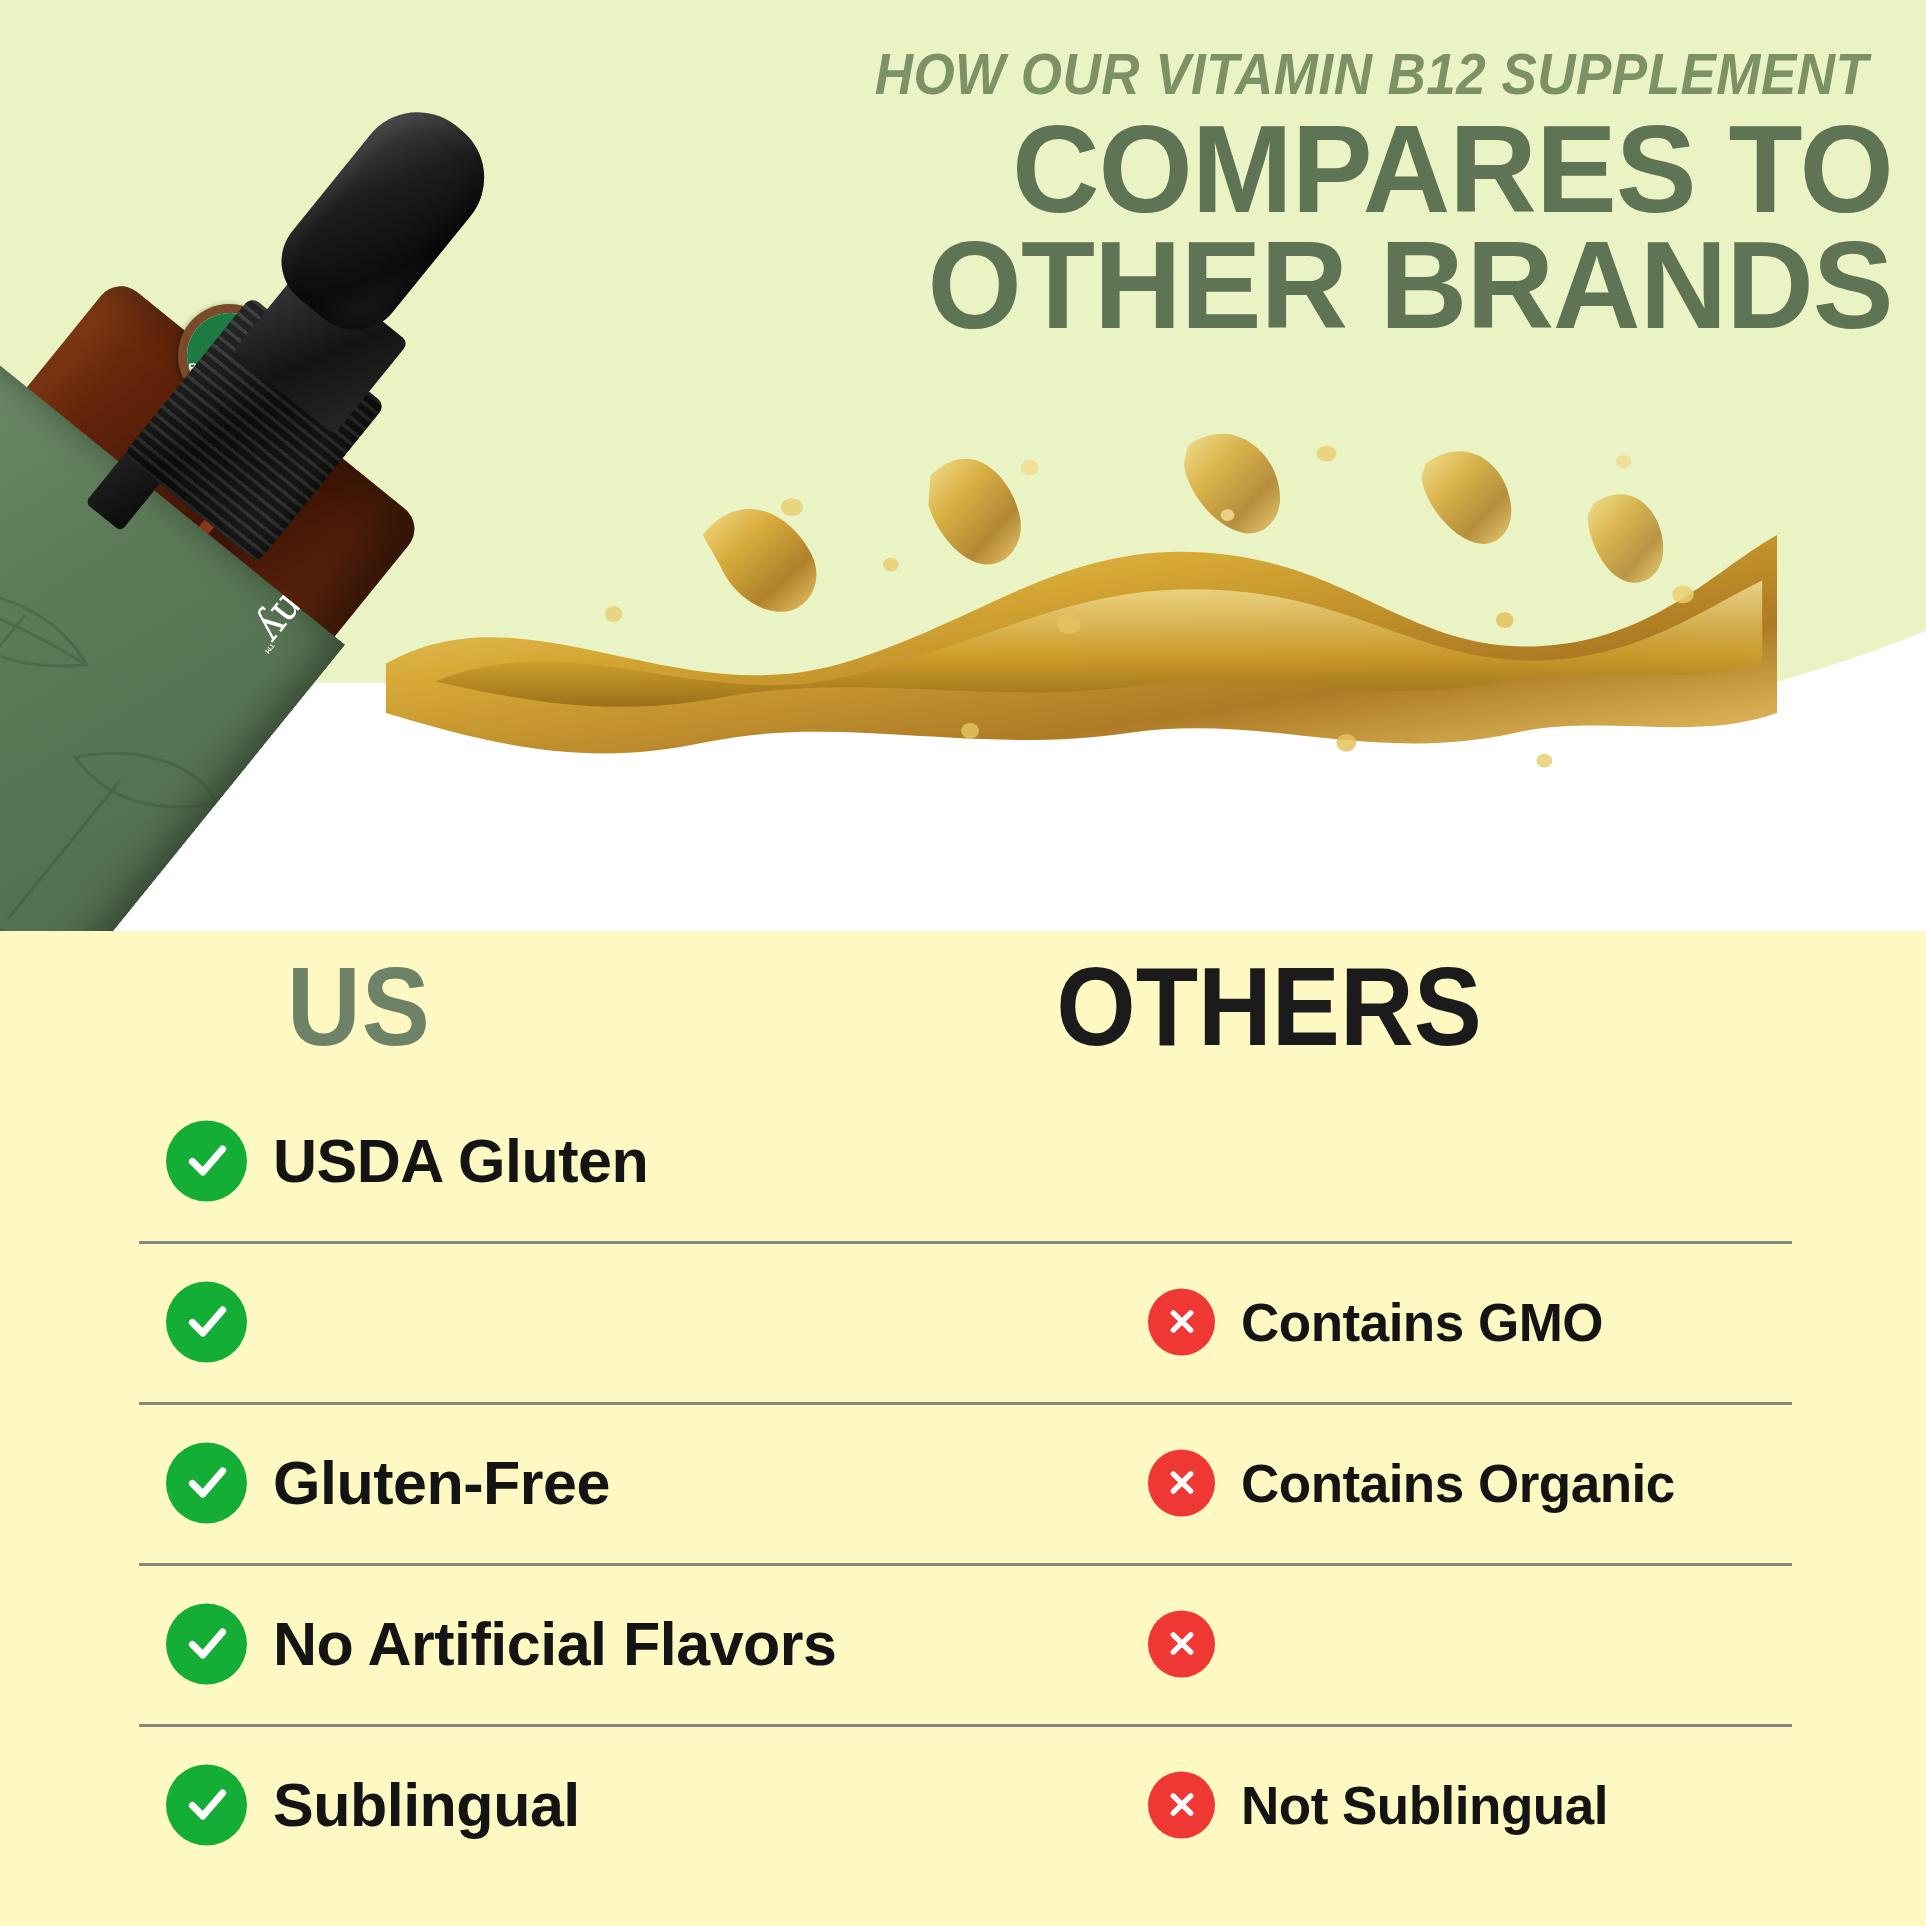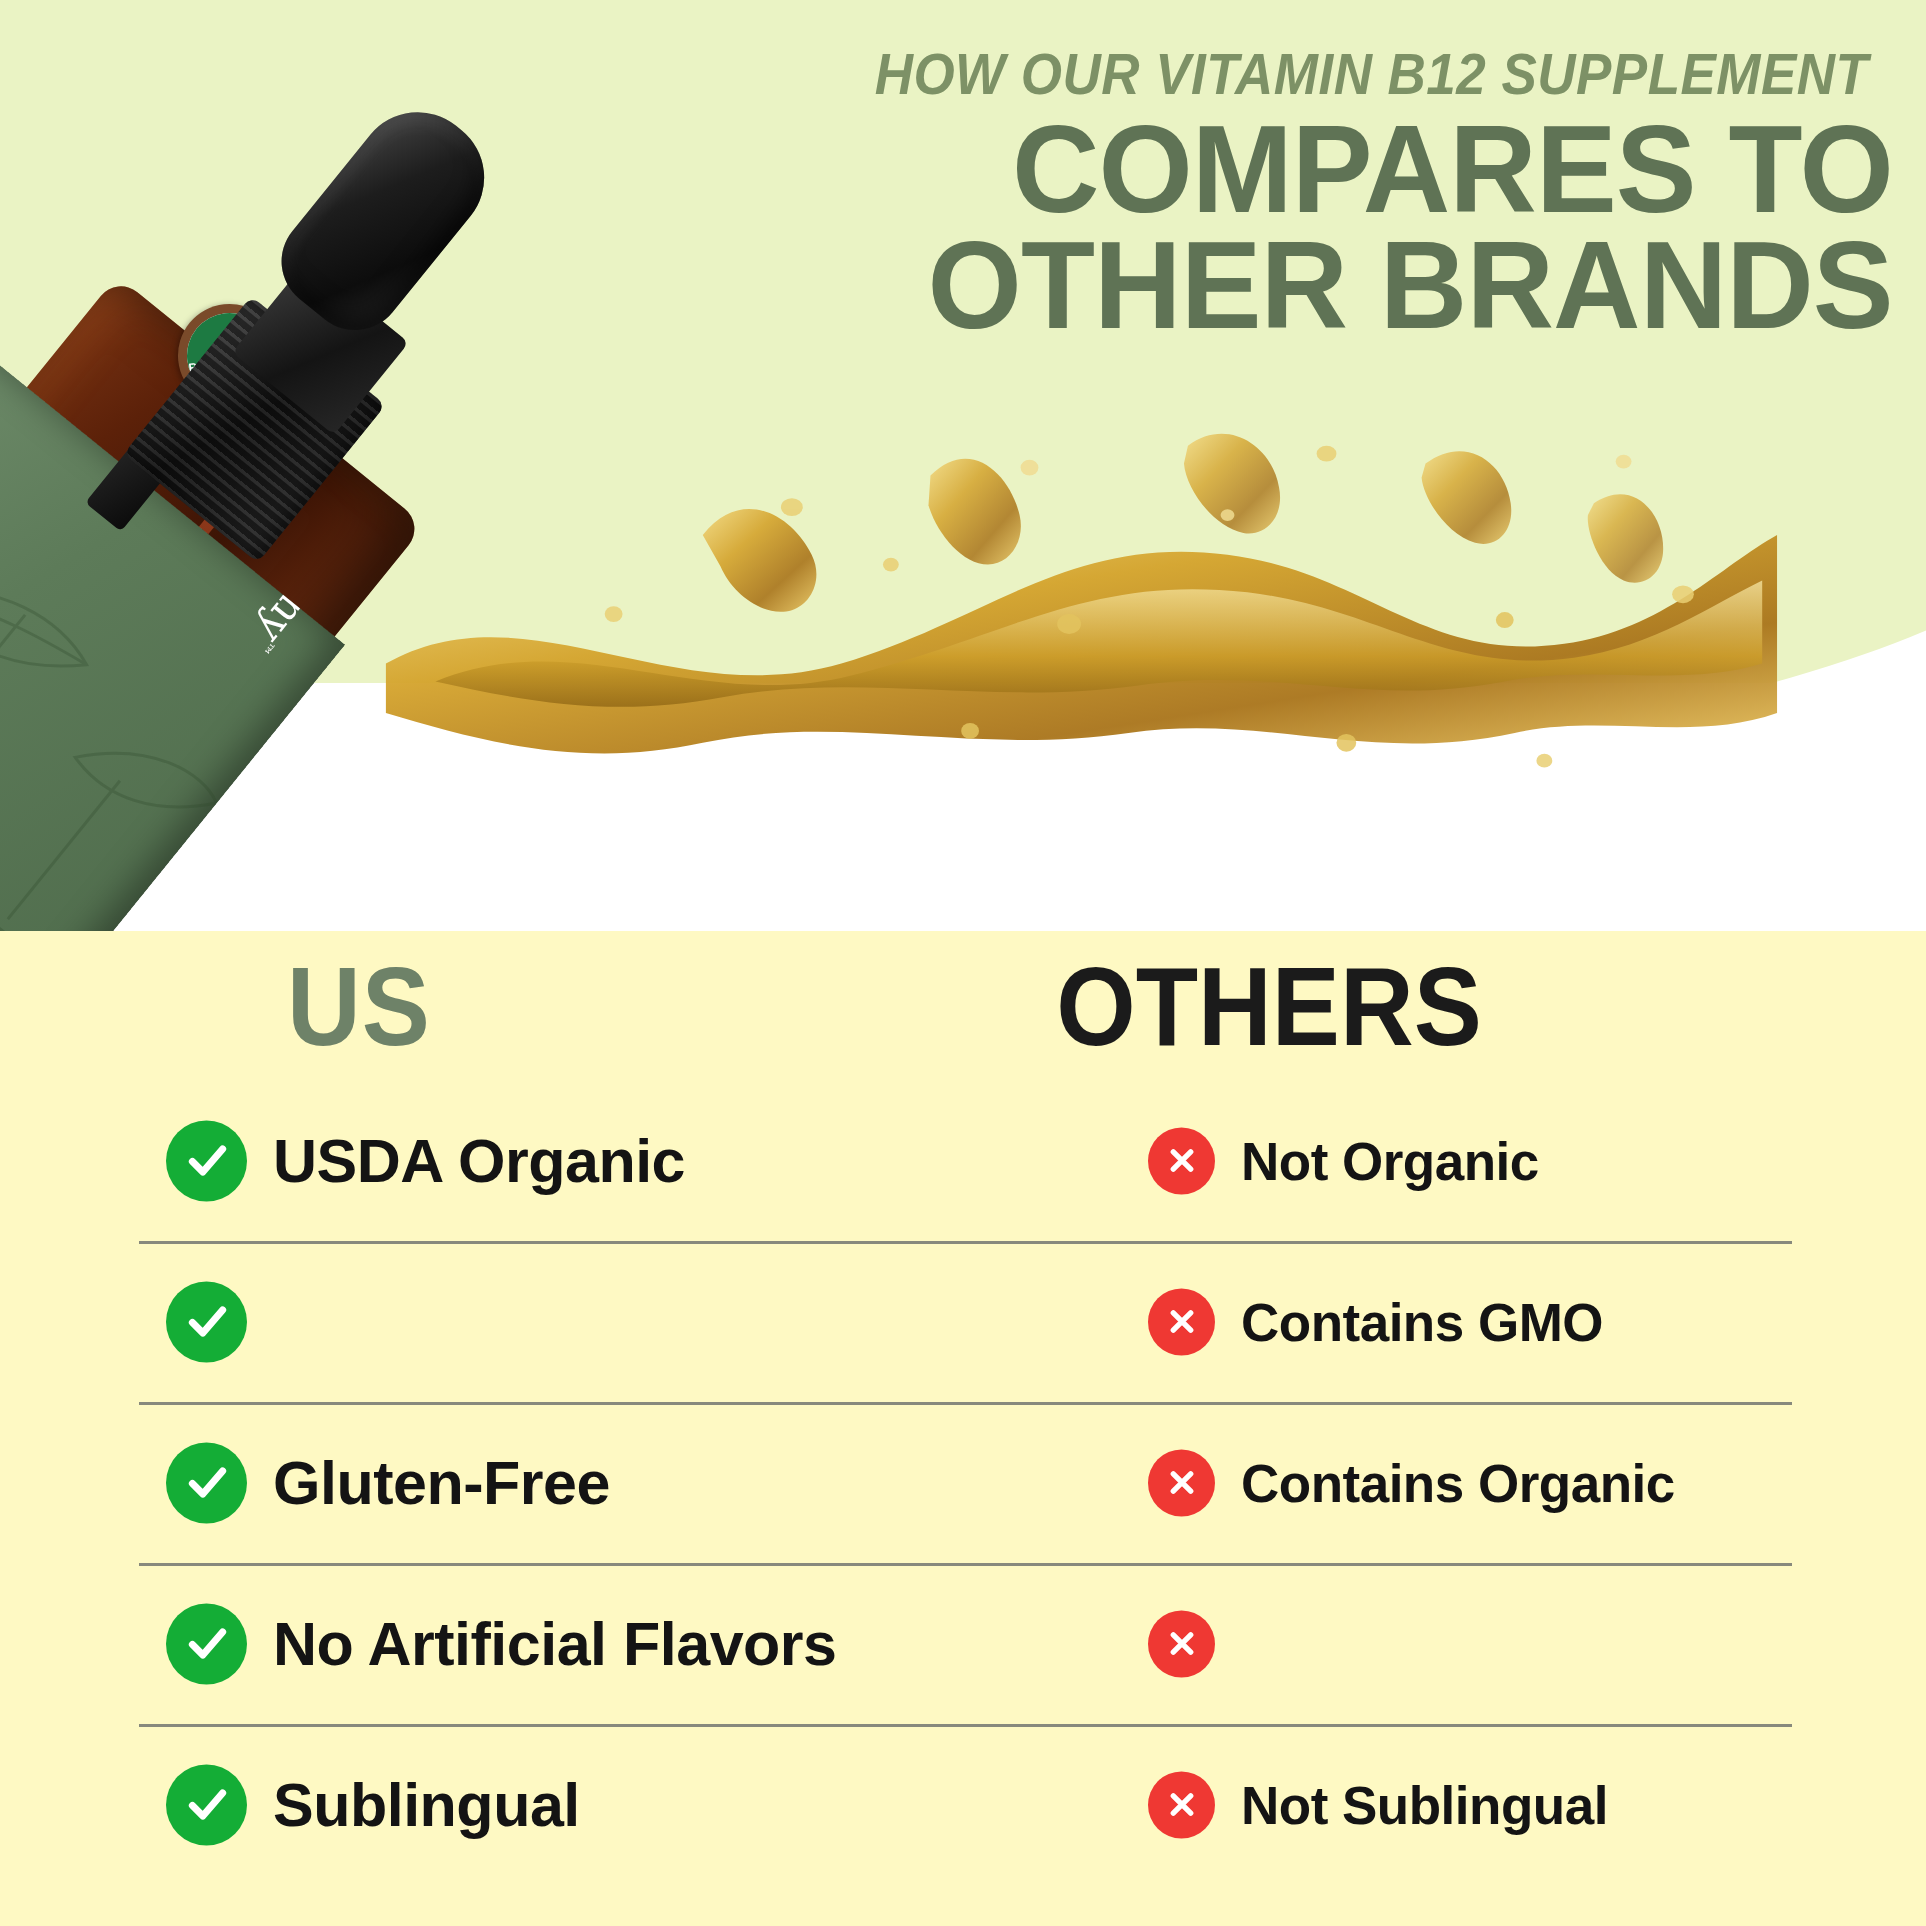--- a/index.html
+++ b/index.html
@@ -483,29 +483,21 @@
 
     <div class="rows" id="rows-container">
   <div class="row">
 
     <div class="cell cell-us">
       <span class="badge ok">
         <svg width="50" height="50" viewBox="0 0 24 24" aria-hidden="true">
           <path d="M5 12.5 L10 17.5 L19.5 6.5" fill="none" stroke="#ffffff" stroke-width="3.4" stroke-linecap="round" stroke-linejoin="round"></path>
         </svg>
       </span>
-      <span class="cell-label">USDA Organic</span>
-    </div>
-    <div class="cell cell-others">
-      <span class="badge no small">
-        <svg width="38" height="38" viewBox="0 0 24 24" aria-hidden="true">
-          <path d="M6.5 6.5 L17.5 17.5 M17.5 6.5 L6.5 17.5" fill="none" stroke="#ffffff" stroke-width="3.4" stroke-linecap="round"></path>
-        </svg>
-      </span>
-      <span class="cell-label">Not Organic</span>
+      <span class="cell-label">USDA Gluten</span>
     </div>
   </div>
 
   <div class="row">
     <div class="divider"></div>
     <div class="cell cell-us">
       <span class="badge ok">
         <svg width="50" height="50" viewBox="0 0 24 24" aria-hidden="true">
           <path d="M5 12.5 L10 17.5 L19.5 6.5" fill="none" stroke="#ffffff" stroke-width="3.4" stroke-linecap="round" stroke-linejoin="round"></path>
         </svg>

